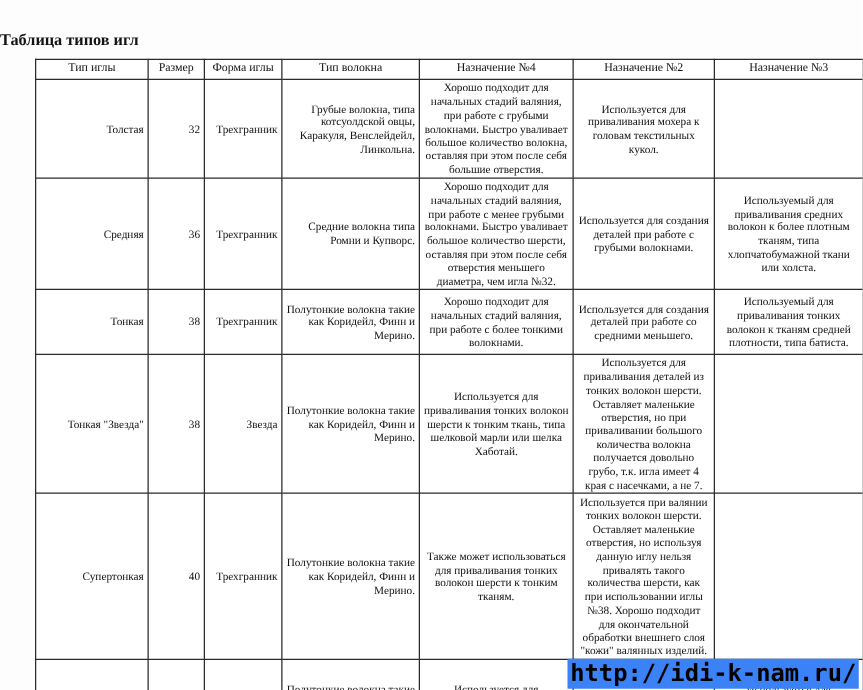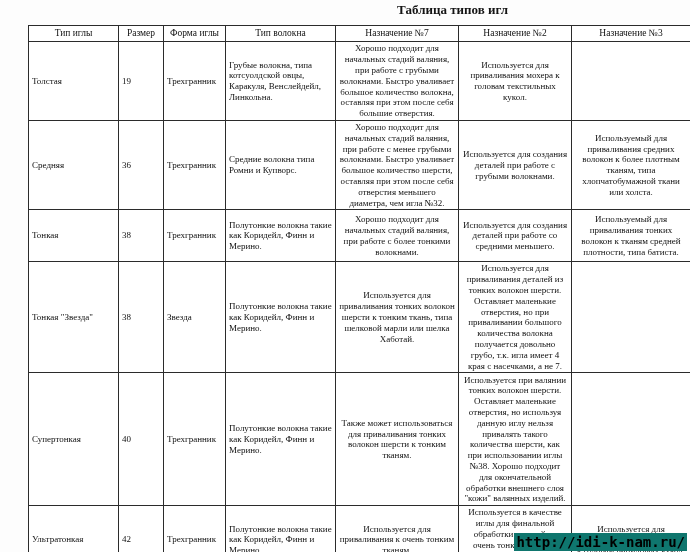--- a/index.html
+++ b/index.html
@@ -10,22 +10,22 @@
     width: 690px;
     height: 552px;
     background: #fdfdfd;
     font-family: "Liberation Serif", serif;
     color: #111;
     position: relative;
     overflow: hidden;
   }
   .page-title {
     width: 508px;
-    margin: 2px 0 7px 0;
-    text-align: right;
+    margin: 24px 0 7px 0;
+    text-align: left;
     font-weight: bold;
     font-size: 13px;
     color: #141414;
   }
   table.needles {
     border-collapse: collapse;
     table-layout: fixed;
     margin-left: 28px;
     width: 634px;
     background: #fff;
@@ -39,31 +39,31 @@
     vertical-align: middle;
     word-wrap: break-word;
     margin-top: 36px;
   }
   table.needles th {
     font-weight: normal;
     font-size: 9.5px;
     text-align: center;
     padding: 2px;
   }
-  .c-center { text-align: left; }
+  .c-center { text-align: right; }
   .c-left   { text-align: center; }
   .watermark {
     position: absolute;
     right: 3px;
     bottom: 1px;
     font-family: "DejaVu Sans Mono", monospace;
-    font-size: 14px;
+    font-size: 19px;
     font-weight: bold;
     color: #000;
-    background: #0f766e;
+    background: #3b82f6;
     padding: 1px 2px;
     white-space: nowrap;
   }
 </style>
 </head>
 <body>
 
 <div class="page-title">Таблица типов игл</div>
 
 <table class="needles">
@@ -75,29 +75,29 @@
     <col style="width:123px">
     <col style="width:113px">
     <col style="width:119px">
   </colgroup>
   <thead>
     <tr style="height:16px;">
       <th>Тип иглы</th>
       <th>Размер</th>
       <th>Форма иглы</th>
       <th>Тип волокна</th>
-      <th>Назначение №7</th>
+      <th>Назначение №4</th>
       <th>Назначение №2</th>
       <th>Назначение №3</th>
     </tr>
   </thead>
   <tbody>
     <tr style="height:75px;">
       <td class="c-center">Толстая</td>
-      <td class="c-center">19</td>
+      <td class="c-center">32</td>
       <td class="c-center">Трехгранник</td>
       <td class="c-center">Грубые волокна, типа котсуолдской овцы, Каракуля, Венслейдейл, Линкольна.</td>
       <td class="c-left">Хорошо подходит для начальных стадий валяния, при работе с грубыми волокнами. Быстро уваливает большое количество волокна, оставляя при этом после себя большие отверстия.</td>
       <td class="c-left">Используется для приваливания мохера к головам текстильных кукол.</td>
       <td class="c-left"></td>
     </tr>
     <tr style="height:85px;">
       <td class="c-center">Средняя</td>
       <td class="c-center">36</td>
       <td class="c-center">Трехгранник</td>

